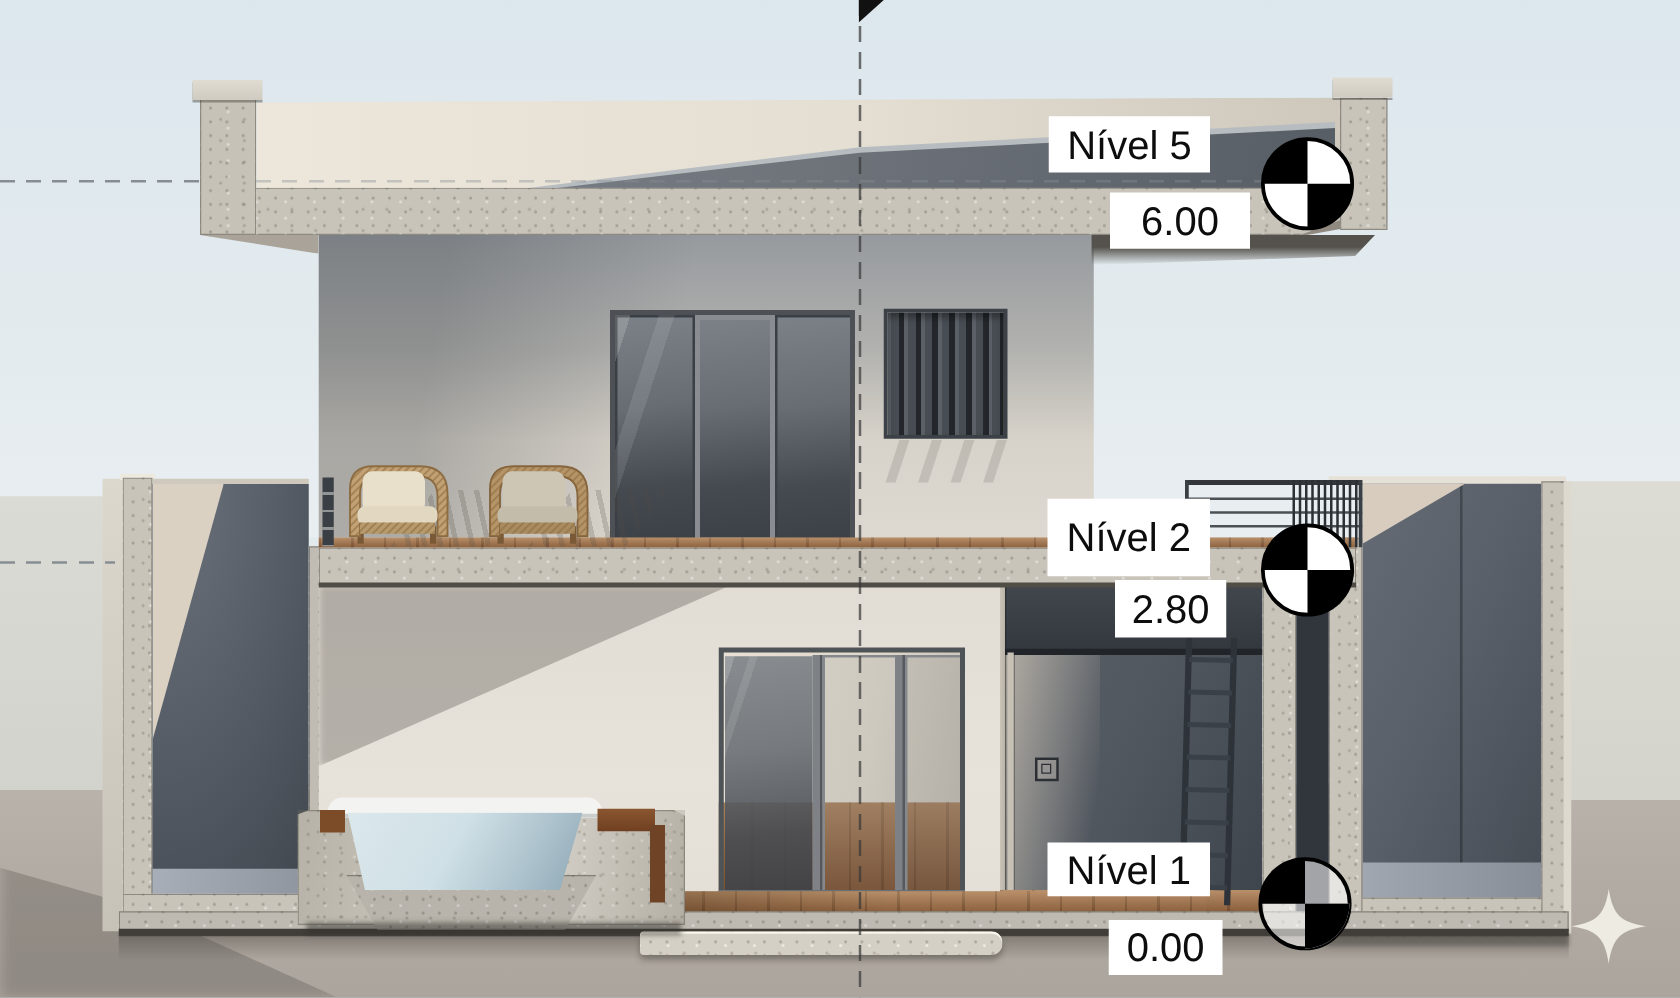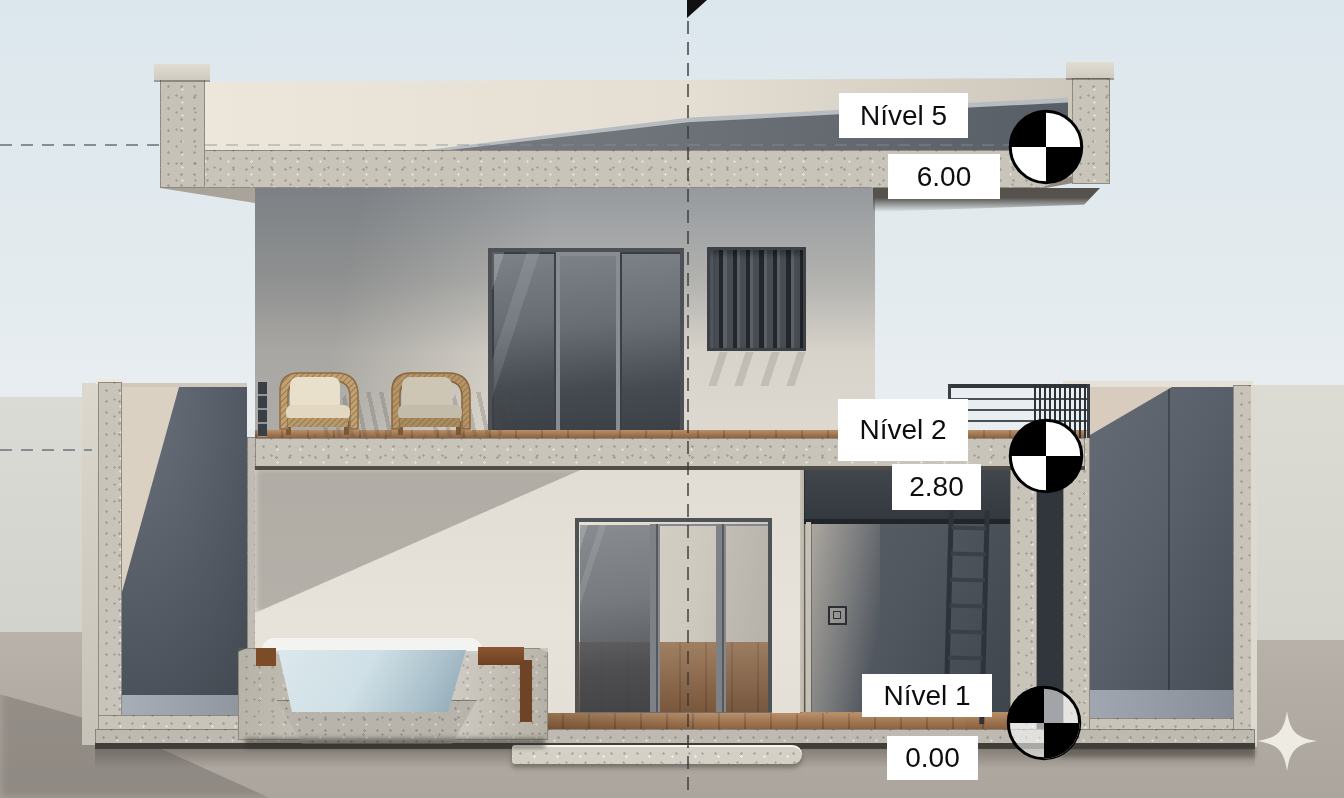--- a/index.html
+++ b/index.html
@@ -18,21 +18,21 @@
   }
   .wood{
     background-color:#a0714a;
     background-image:
       linear-gradient(180deg, rgba(255,235,200,.25), rgba(60,30,10,.25)),
       repeating-linear-gradient(90deg, rgba(60,30,10,.30) 0 2px, transparent 2px 26px);
   }
   .dashH{background-image:repeating-linear-gradient(90deg,#878e93 0 12px,transparent 12px 21px);height:2px;}
   .dashV{background-image:repeating-linear-gradient(180deg,rgba(55,55,55,.7) 0 13px,transparent 13px 21px);width:2px;}
   .lvl-label{background:#fff;color:#0d0d0d;display:flex;align-items:center;justify-content:center;
-    font-size:28px;line-height:1;letter-spacing:0;white-space:nowrap;}
+    font-size:32px;line-height:1;letter-spacing:0;white-space:nowrap;}
   .glass{background:linear-gradient(173deg,#7b8187 0%,#676d73 40%,#454a51 75%,#3c4148 100%);}
   .refl{background:linear-gradient(108deg, rgba(255,255,255,.17) 0 6%, transparent 6% 15%,
         rgba(255,255,255,.10) 15% 20%, transparent 20% 100%);}
 </style>
 </head>
 <body>
 
 <div id="canvas">
 
   <div class="abs" style="left:0;top:0;width:1344px;height:430px;
@@ -291,21 +291,21 @@
       <path d="M50,50 L50,97 A47,47 0 0 0 97,50 Z" fill="#000"></path>
       <path d="M50,50 L97,50 A47,47 0 0 1 50,97 Z" fill="#fff"></path>
       <path d="M50,50 L50,97 A47,47 0 0 0 97,50 Z" fill="#000"></path>
     </svg>
   </div>
 
   <div class="abs lvl-label" style="left:839px;top:93px;width:129px;height:45px;">Nível 5</div>
   <div class="abs lvl-label" style="left:888px;top:154px;width:112px;height:45px;">6.00</div>
   <div class="abs lvl-label" style="left:838px;top:399px;width:130px;height:62px;">Nível 2</div>
   <div class="abs lvl-label" style="left:892px;top:464px;width:89px;height:46px;">2.80</div>
-  <div class="abs lvl-label" style="left:838px;top:674px;width:130px;height:43px;margin-left:24px;">Nível 1</div>
+  <div class="abs lvl-label" style="left:838px;top:674px;width:130px;height:43px;">Nível 1</div>
   <div class="abs lvl-label" style="left:887px;top:736px;width:91px;height:44px;">0.00</div>
 
   <div class="abs" style="left:1256px;top:710px;width:62px;height:62px;opacity:.95;">
     <svg width="62" height="62" viewBox="0 0 60 60">
       <path d="M30,1 C33,21 39,27 59,30 C39,33 33,39 30,59 C27,39 21,33 1,30 C21,27 27,21 30,1 Z" fill="#f2efe7"></path>
     </svg>
   </div>
 
 </div>
 

